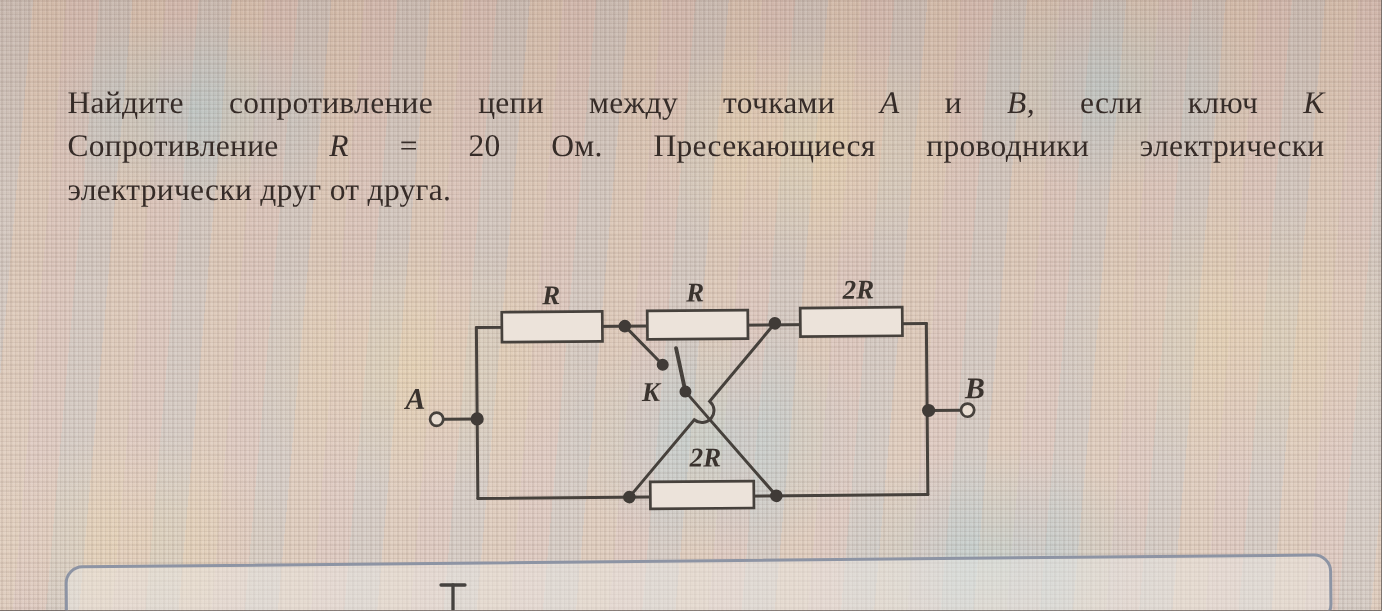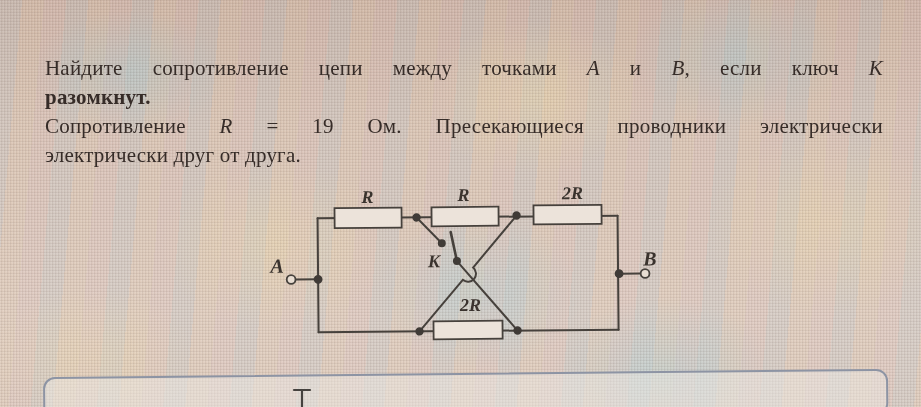--- a/index.html
+++ b/index.html
@@ -59,22 +59,21 @@
   }
   .cursor-svg{position:absolute;left:291px;top:385px;}
 </style>
 </head>
 <body>
 
 <div class="screen">
 
   <div class="text-block">
     <div class="t-line t-just"><span>Найдите сопротивление цепи между точками</span> <i>A</i> <span>и</span> <i>B,</i> <span>если ключ</span> <i>K</i></div>
-    <div class="t-line t-bold">разомкнут.</div>
-    <div class="t-line t-just"><span>Сопротивление</span> <i>R</i> <span>= 19 Ом. Пресекающиеся проводники электрически</span></div>
+    <div class="t-line t-just"><span>Сопротивление</span> <i>R</i> <span>= 20 Ом. Пресекающиеся проводники электрически</span></div>
     <div class="t-line">электрически друг от друга.</div>
   </div>
 
   <svg class="circuit" viewBox="258 178 416 176">
     <g stroke="#46413c" stroke-width="2" fill="none" stroke-linecap="round">
 
       <path d="M318 217 H618"></path>
       <path d="M318 331 H618"></path>
       <path d="M318 217 V331"></path>
       <path d="M618 217 V331"></path>

